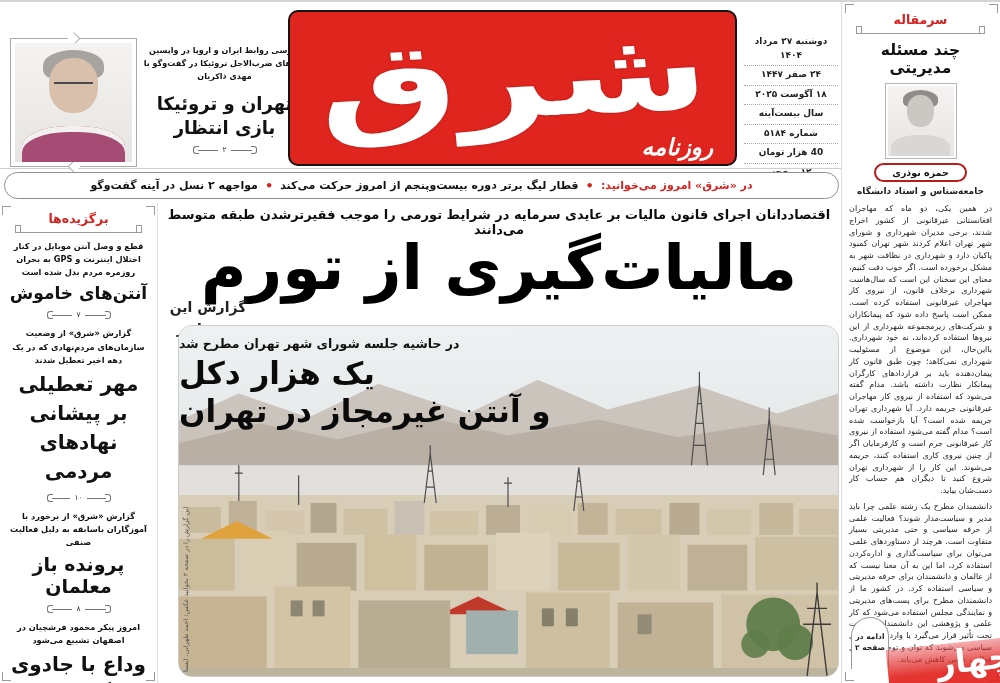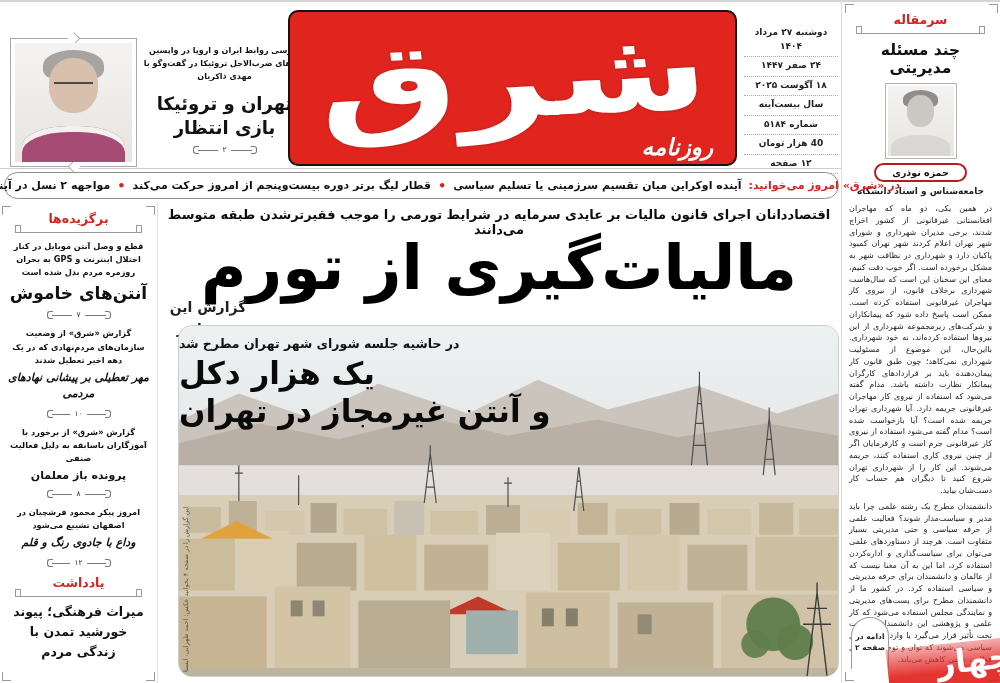--- a/index.html
+++ b/index.html
@@ -32,21 +32,21 @@
   .hdr-interview .kicker { font-size:8px; font-weight:bold; line-height:1.65; color:#111; }
   .hdr-interview .t1 { font-size:18px; font-weight:bold; margin-top:9px; }
   .hdr-interview .t2 { font-size:18px; font-weight:bold; margin-top:3px; }
 
   
   .logo-box { position:absolute; left:288px; top:10px; width:449px; height:156px; background:#e0241e; border:2px solid #141414; border-radius:10px; overflow:visible; }
   .logo-word { position:absolute; left:0; right:0; top:2px; text-align:center; color:#fff; font-size:108px; font-weight:bold; line-height:1.2; transform:scale(1.45,1.02) rotate(-4deg); text-shadow:0 0 2px rgba(0,0,0,.25); }
   .logo-sub { position:absolute; right:22px; bottom:4px; color:#fff; font-size:23px; font-weight:bold; font-style:italic; }
 
   
-  .date-block { position:absolute; left:744px; top:24px; width:94px; }
+  .date-block { position:absolute; left:744px; top:33px; width:94px; }
   .date-block .row { font-size:9px; font-weight:bold; color:#222; text-align:center; padding:2px 0 3px; border-bottom:1px dotted #aaa; line-height:1.5; }
 
   
   .sec-label { color:#d6231f; font-weight:bold; font-size:12.5px; text-align:center; letter-spacing:3px; }
   .sec-rule { position:relative; height:5px; border-bottom:1px solid #9a9a9a; margin:2px 10px 5px; }
   .sec-rule::before,.sec-rule::after { content:""; position:absolute; bottom:-1px; width:4px; height:6px; border:1px solid #9a9a9a; background:#fff; }
   .sec-rule::before { right:-3px; } .sec-rule::after { left:-3px; }
 
   .pmark { position:relative; width:64px; height:13px; margin:4px auto 2px; }
   .pmark i { position:absolute; left:5px; right:5px; bottom:4px; border-top:1px solid #777; }
@@ -88,21 +88,21 @@
   .ph-overlay { position:absolute; top:10px; left:0; width:545px; text-align:left; }
   .ph-kicker { font-size:12.5px; font-weight:bold; color:#101010; }
   .ph-t1 { font-size:31px; font-weight:bold; margin-top:4px; color:#0a0a0a; }
   .ph-t2 { font-size:31px; font-weight:bold; margin-top:2px; color:#0a0a0a; }
   .ph-credit { position:absolute; left:11px; bottom:4px; transform:rotate(-90deg); transform-origin:0 100%; white-space:nowrap; font-size:6.5px; color:#555; }
 
   
   .col-left { position:absolute; left:0; top:202px; width:157px; height:481px; padding:9px 8px 0; text-align:center; overflow:hidden; }
   .sb-kicker { font-size:8.2px; font-weight:bold; line-height:1.6; margin-top:7px; color:#111; }
   .sb-title-lg { font-size:17px; font-weight:bold; margin-top:4px; }
-  .sb-title-md { font-size:11px; font-weight:bold; margin-top:3px; line-height:1.45;font-style:italic; }
+  .sb-title-md { font-size:20px; font-weight:bold; margin-top:3px; line-height:1.45; }
   .note-title { font-size:12.5px; font-weight:bold; line-height:1.6; margin-top:5px; }
 
   
   .stamp { position:absolute; left:888px; top:643px; width:132px; height:52px; transform:rotate(-6deg); background:linear-gradient(180deg, rgba(233,93,97,.5) 0%, rgba(224,30,25,.9) 55%); overflow:hidden; z-index:6; }
   .stamp span { position:absolute; right:8px; top:0; color:#fff; font-weight:bold; font-size:32px; letter-spacing:2px; }
 </style>
 </head>
 <body>
 
 <div id="page">
@@ -169,21 +169,20 @@
     <div class="ed-role">جامعه‌شناس و استاد دانشگاه</div>
     <div class="ed-body">
       <p>در همین یکی، دو ماه که مهاجران افغانستانی غیرقانونی از کشور اخراج شدند، برخی مدیران شهرداری و شورای شهر تهران اعلام کردند شهر تهران کمبود پاکبان دارد و شهرداری در نظافت شهر به مشکل برخورده است. اگر خوب دقت کنیم، معنای این سخنان این است که سال‌هاست شهرداری برخلاف قانون، از نیروی کار مهاجران غیرقانونی استفاده کرده است. ممکن است پاسخ داده شود که پیمانکاران و شرکت‌های زیرمجموعه شهرداری از این نیروها استفاده کرده‌اند، نه خود شهرداری. بااین‌حال، این موضوع از مسئولیت شهرداری نمی‌کاهد؛ چون طبق قانون کار پیمان‌دهنده باید بر قراردادهای کارگران پیمانکار نظارت داشته باشد. مدام گفته می‌شود که استفاده از نیروی کار مهاجران غیرقانونی جریمه دارد. آیا شهرداری تهران جریمه شده است؟ آیا بازخواست شده است؟ مدام گفته می‌شود استفاده از نیروی کار غیرقانونی جرم است و کارفرمایان اگر از چنین نیروی کاری استفاده کنند، جریمه می‌شوند. این کار را از شهرداری تهران شروع کنید تا دیگران هم حساب کار دست‌شان بیاید.</p>
       <p>دانشمندان مطرح یک رشته علمی چرا باید مدیر و سیاست‌مدار شوند؟ فعالیت علمی از حرفه سیاسی و حتی مدیریتی بسیار متفاوت است. هرچند از دستاوردهای علمی می‌توان برای سیاست‌گذاری و اداره‌کردن استفاده کرد، اما این به آن معنا نیست که از عالمان و دانشمندان برای حرفه مدیریتی و سیاسی استفاده کرد. در کشور ما از دانشمندان مطرح برای پست‌های مدیریتی و نمایندگی مجلس استفاده می‌شود که کار علمی و پژوهشی این دانشمندان به‌شدت تحت تأثیر قرار می‌گیرد یا وارد درگیری‌های سیاسی می‌شوند که توان و توجیه آنها برای فعالیت علمی کاهش می‌یابد.</p>
     </div>
     <div class="dome">ادامه در صفحه ۲</div>
   </div>
 
   <div class="ticker">
     <span class="lbl">در «شرق» امروز می‌خوانید:</span>
-    <span>آینده اوکراین میان تقسیم سرزمینی یا تسلیم سیاسی</span>
     <span class="dot">•</span>
     <span>قطار لیگ برتر دوره بیست‌وپنجم از امروز حرکت می‌کند</span>
     <span class="dot">•</span>
     <span>مواجهه ۲ نسل در آینه گفت‌وگو</span>
   </div>
 
   <div class="lead-kicker">اقتصاددانان اجرای قانون مالیات بر عایدی سرمایه در شرایط تورمی را موجب فقیرترشدن طبقه متوسط می‌دانند</div>
   <div class="lead-headline">مالیات‌گیری از تورم</div>
   <div class="read-note">گزارش این خبر را در صفحه ۴ بخوانید</div>
 
@@ -291,21 +290,21 @@
     <div class="sb-kicker">گزارش «شرق» از وضعیت سازمان‌های مردم‌نهادی که در یک دهه اخیر تعطیل شدند</div>
     <div class="sb-title-md">مهر تعطیلی بر پیشانی نهادهای مردمی</div>
     <div class="pmark">
       <i></i>
         <b></b>
         <s></s>
       <span class="num"><em>۱۰</em></span>
     </div>
 
     <div class="sb-kicker">گزارش «شرق» از برخورد با آموزگاران باسابقه به دلیل فعالیت صنفی</div>
-    <div class="sb-title-lg" style="font-size:11px;">پرونده باز معلمان</div>
+    <div class="sb-title-lg" style="font-size:19px;">پرونده باز معلمان</div>
     <div class="pmark">
       <i></i>
         <b></b>
         <s></s>
       <span class="num"><em>۸</em></span>
     </div>
 
     <div class="sb-kicker">امروز پیکر محمود فرشچیان در اصفهان تشییع می‌شود</div>
     <div class="sb-title-md">وداع با جادوی رنگ و قلم</div>
     <div class="pmark">

